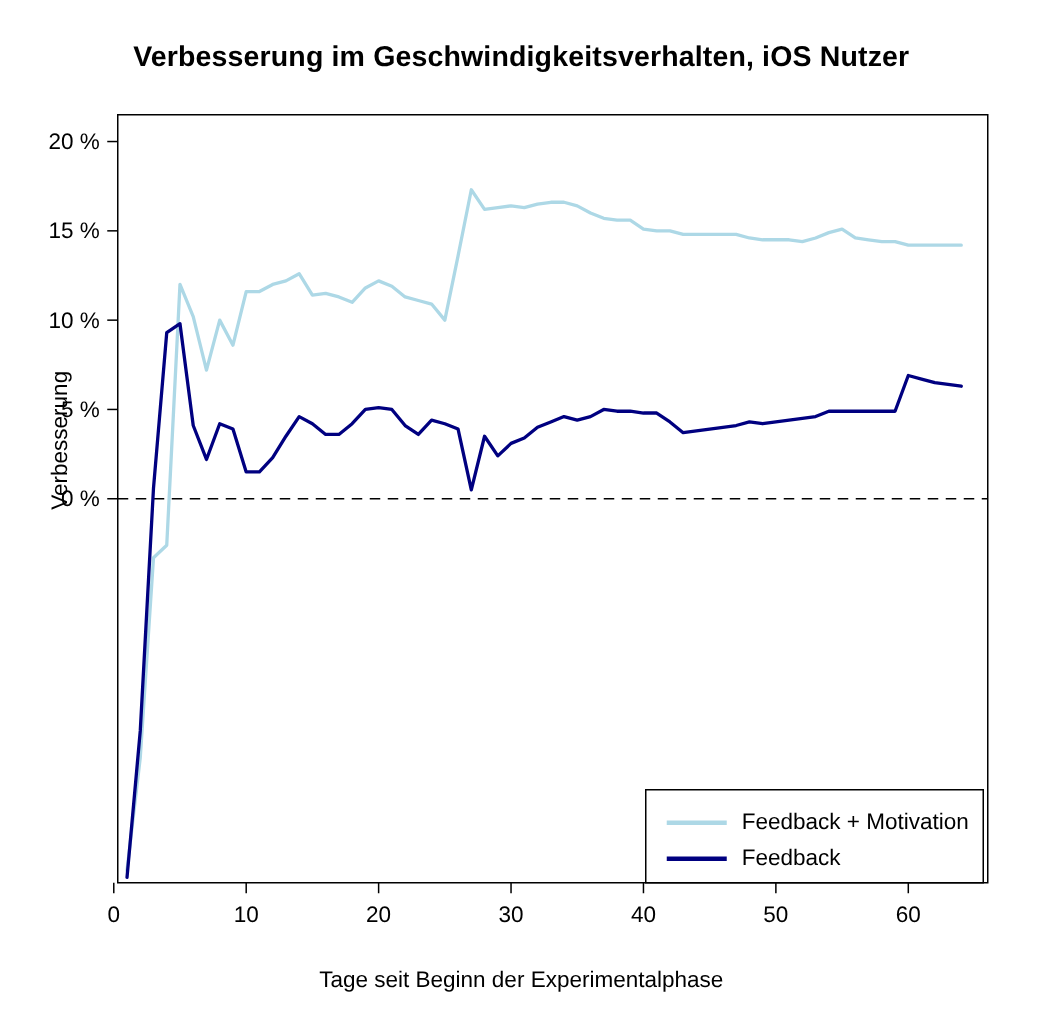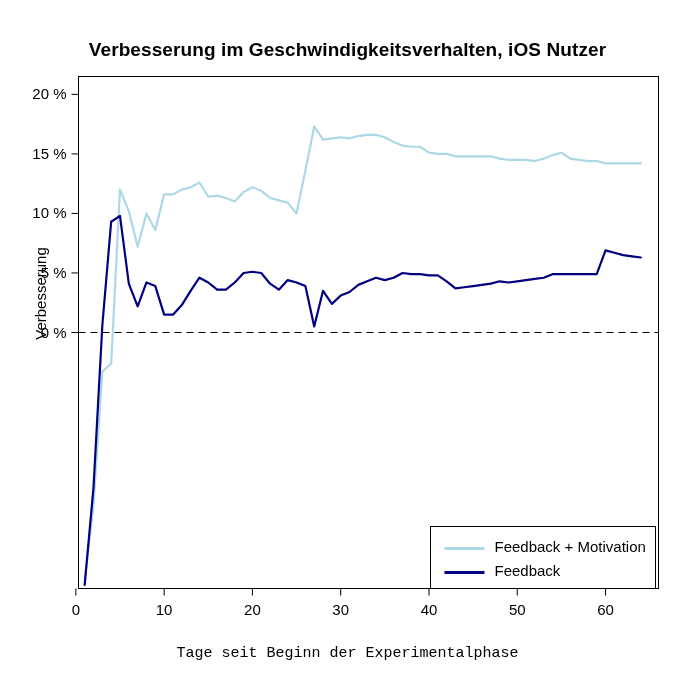--- a/index.html
+++ b/index.html
@@ -24,31 +24,29 @@
   #chart-title {
     position: absolute;
     left: 0;
     top: 28px;
     width: 695px;
     text-align: center;
     font-size: 19px;
     font-weight: bold;
     letter-spacing: 0.1px;
     color: #000000;
-    margin-top: 11px;
   }
   #xlabel {
     position: absolute;
     left: 0;
     top: 645px;
     width: 695px;
     text-align: center;
     font-size: 15px;
     color: #000000;
-    font-family: Liberation Mono, monospace;
   }
   #ylabel {
     position: absolute;
     left: -60px;
     top: 285px;
     width: 200px;
     text-align: center;
     font-size: 15px;
     color: #000000;
     transform: rotate(-90deg);

